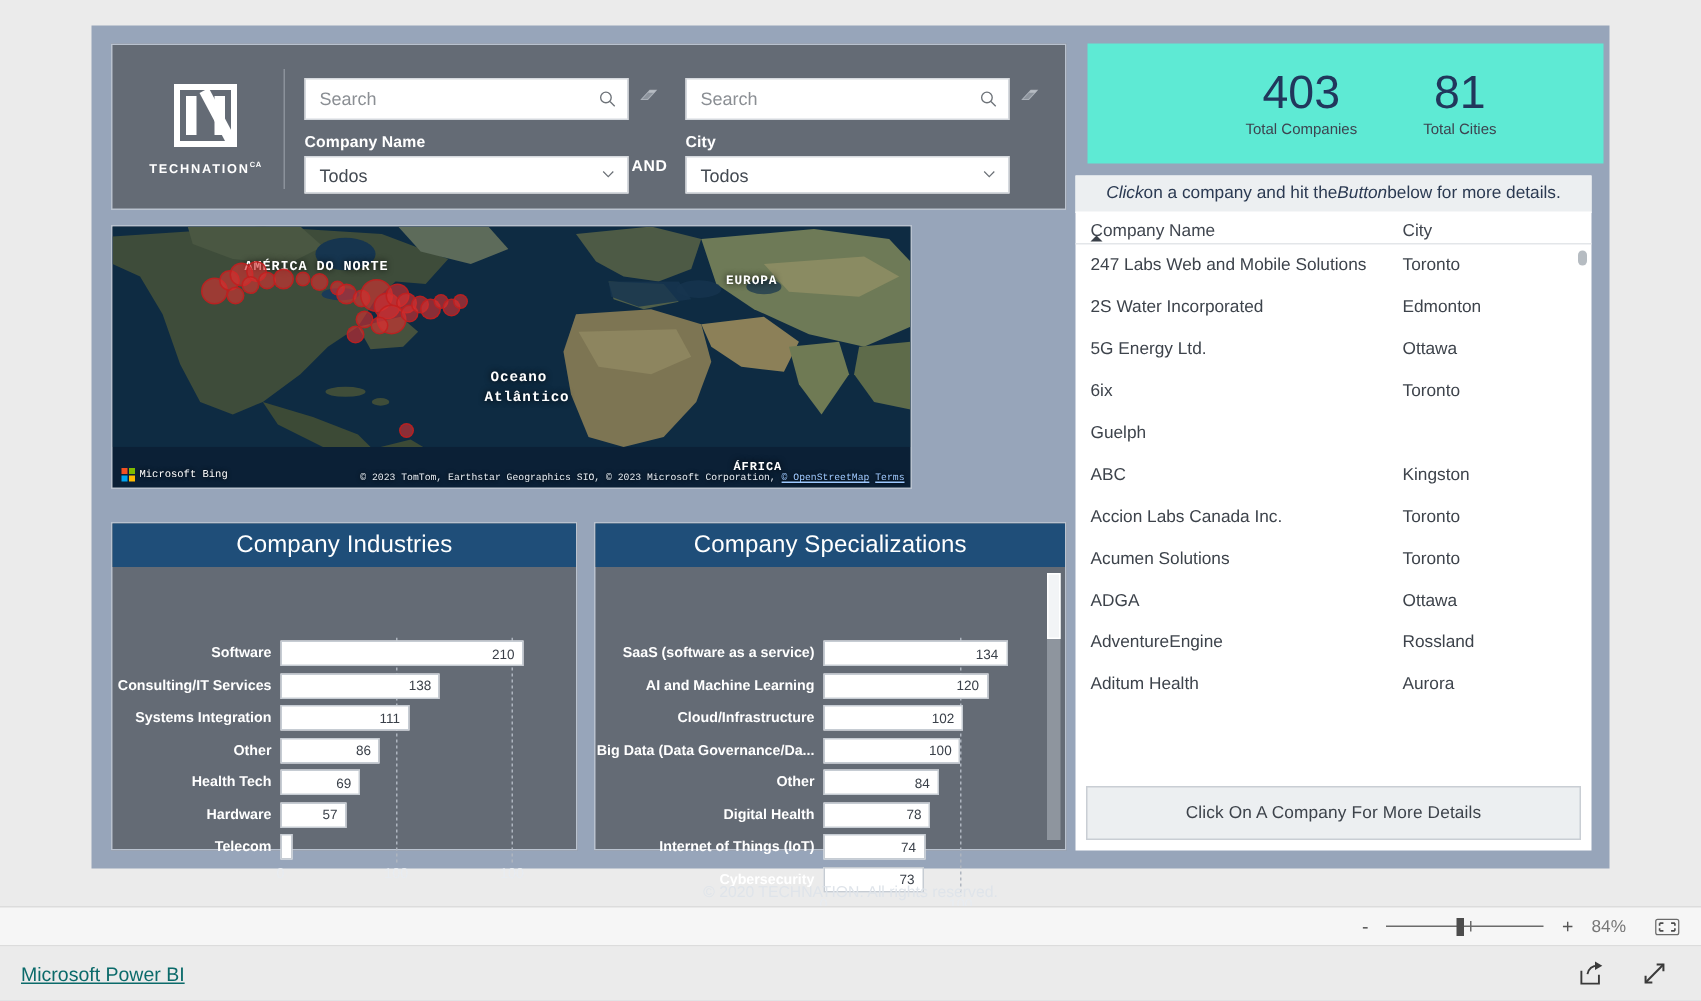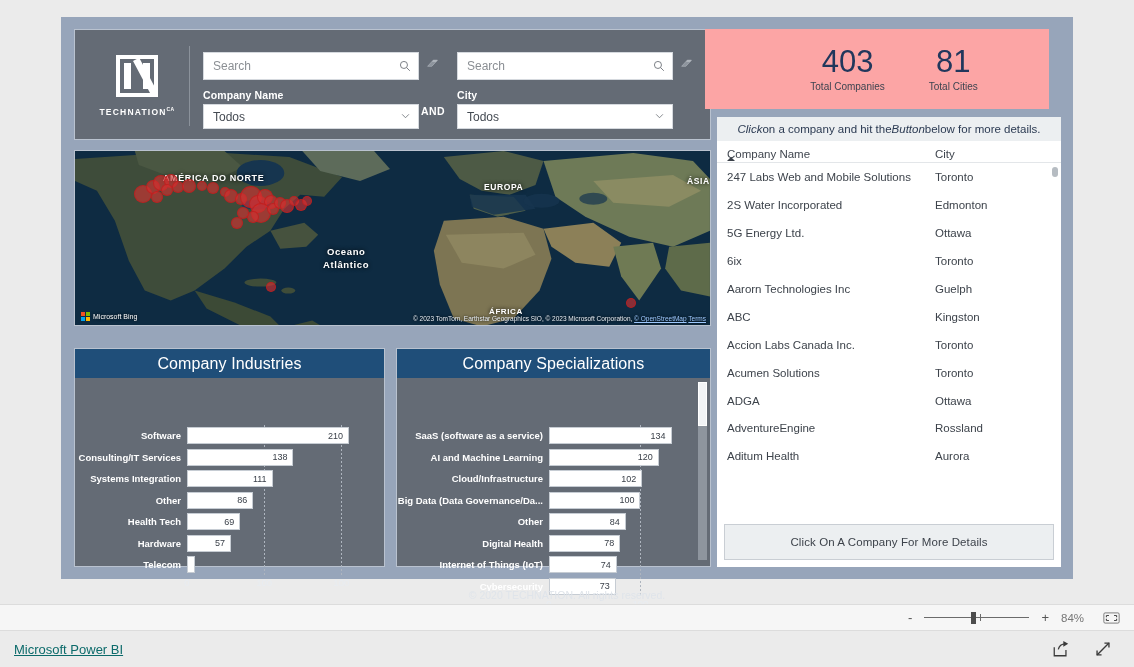--- a/index.html
+++ b/index.html
@@ -116,24 +116,25 @@
   .eraser-icon.e2 { left: 604px; }
   #and-label {
     position: absolute; left: 346px; top: 75px;
     font-size: 10.5px; font-weight: bold; color: #ffffff;
     letter-spacing: .4px;
   }
 
   
   #map-visual {
     position: absolute; left: 13px; top: 133px;
-    width: 637px; height: 176px;
+    width: 534px; height: 176px;
     border: 1px solid #b9c2cf;
     overflow: hidden;
     background: #0b2036;
+    font-family: Liberation Mono, monospace;
   }
   #map-canvas { position: absolute; inset: 0; }
   .bing-brand {
     position: absolute; left: 6px; bottom: 4px;
     display: flex; align-items: center; gap: 3px;
     font-size: 7px; color: #ffffff;
     text-shadow: 0 0 3px rgba(0,0,0,.9);
   }
   .ms-squares {
     width: 9px; height: 9px;
@@ -227,23 +228,23 @@
     background: #8e959e;
   }
   .vscroll-thumb {
     position: absolute; left: 0; top: 0;
     width: 9px; height: 44px;
     background: #f2f4f6; border: 1px solid #ffffff;
   }
 
   
   #kpi-card {
-    position: absolute; left: 644px; top: 12px;
+    position: absolute; left: 664px; top: 12px;
     width: 344px; height: 80px;
-    background: #fca5a5;
+    background: #5eead4;
   }
   #kpi-row {
     display: flex; height: 100%;
     align-items: center; justify-content: center;
     gap: 44px; padding-left: 34px;
   }
   .kpi { text-align: center; }
   .kpi .num {
     font-size: 31px; color: #21375c;
     line-height: 1.05; font-weight: normal;
@@ -719,21 +720,20 @@
           </div>
           <div class="trow">
             <div class="cell c1">5G Energy Ltd.</div>
             <div class="cell c2">Ottawa</div>
           </div>
           <div class="trow">
             <div class="cell c1">6ix</div>
             <div class="cell c2">Toronto</div>
           </div>
           <div class="trow">
-            <div class="cell c1">Aarorn Technologies Inc</div>
             <div class="cell c2">Guelph</div>
           </div>
           <div class="trow">
             <div class="cell c1">ABC</div>
             <div class="cell c2">Kingston</div>
           </div>
           <div class="trow">
             <div class="cell c1">Accion Labs Canada Inc.</div>
             <div class="cell c2">Toronto</div>
           </div>

